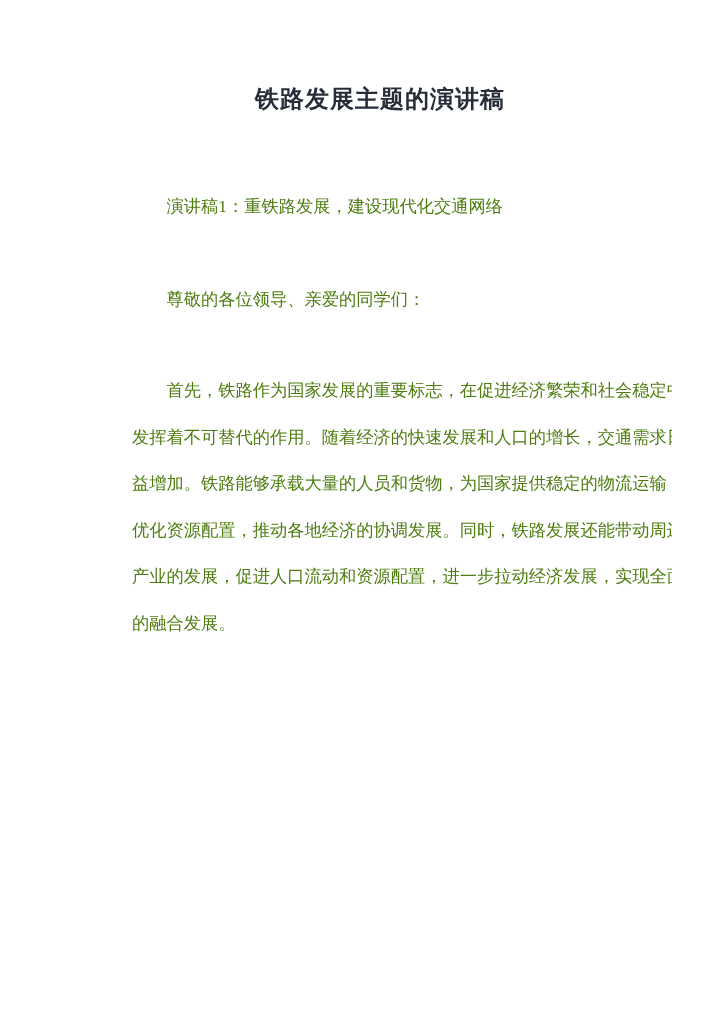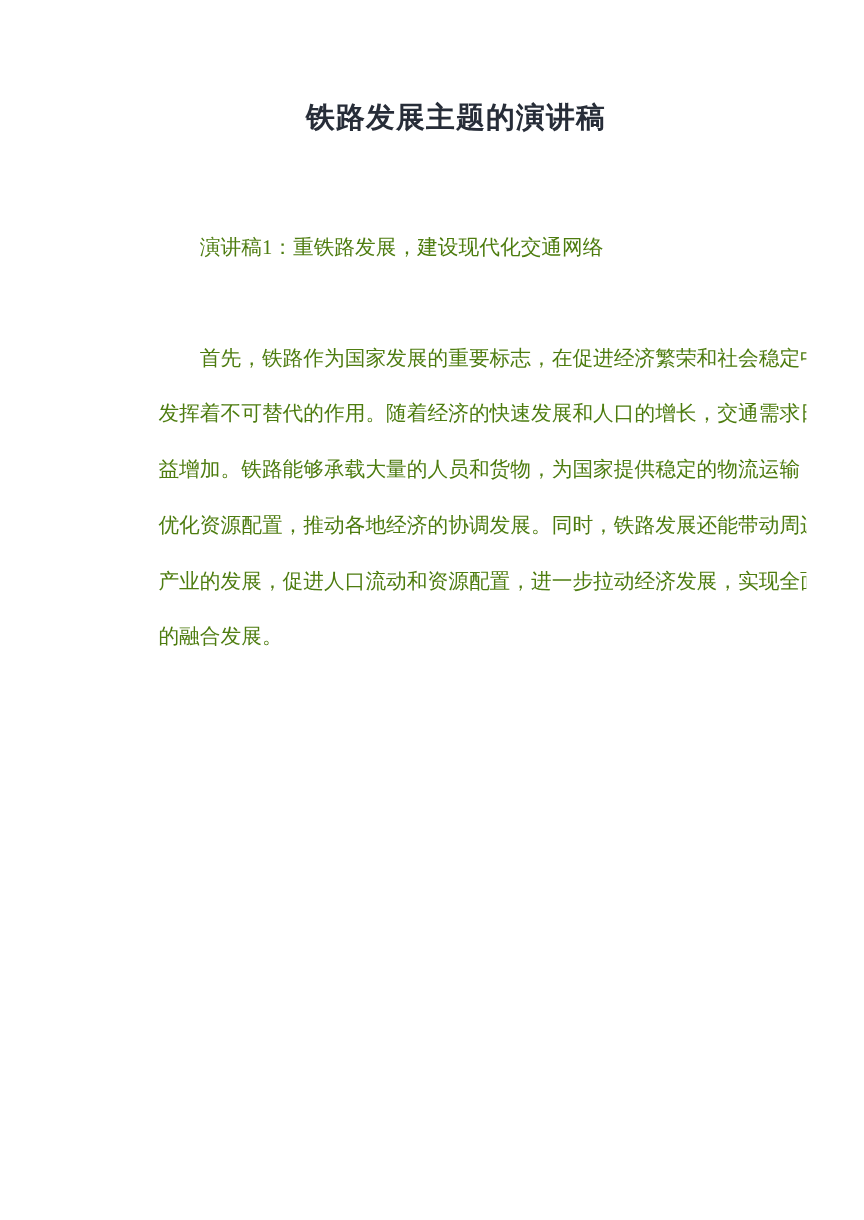--- a/index.html
+++ b/index.html
@@ -45,16 +45,17 @@
   .para.body-2     { margin-top: 45px; }
 </style>
 </head>
 <body>
 
 <div class="page">
   <h1 class="doc-title">铁路发展主题的演讲稿</h1>
 
   <p class="para subtitle">演讲稿1：重铁路发展，建设现代化交通网络</p>
 
+  <p class="para greeting">尊敬的各位领导、亲爱的同学们：</p>
 
 
   <p class="para body-2">首先，铁路作为国家发展的重要标志，在促进经济繁荣和社会稳定中发挥着不可替代的作用。随着经济的快速发展和人口的增长，交通需求日益增加。铁路能够承载大量的人员和货物，为国家提供稳定的物流运输，优化资源配置，推动各地经济的协调发展。同时，铁路发展还能带动周边产业的发展，促进人口流动和资源配置，进一步拉动经济发展，实现全面的融合发展。</p>
 </div>
 
 </body></html>

